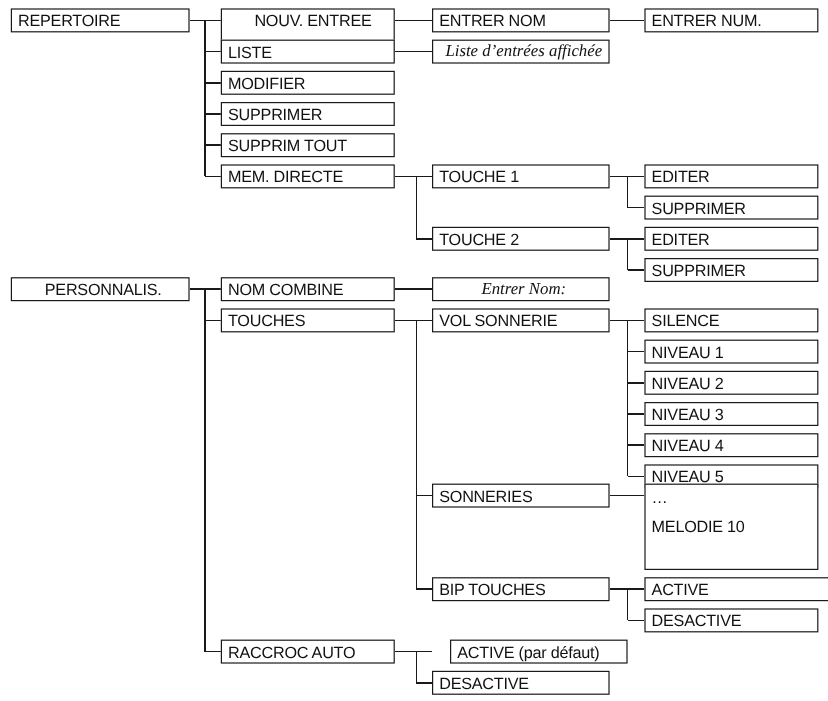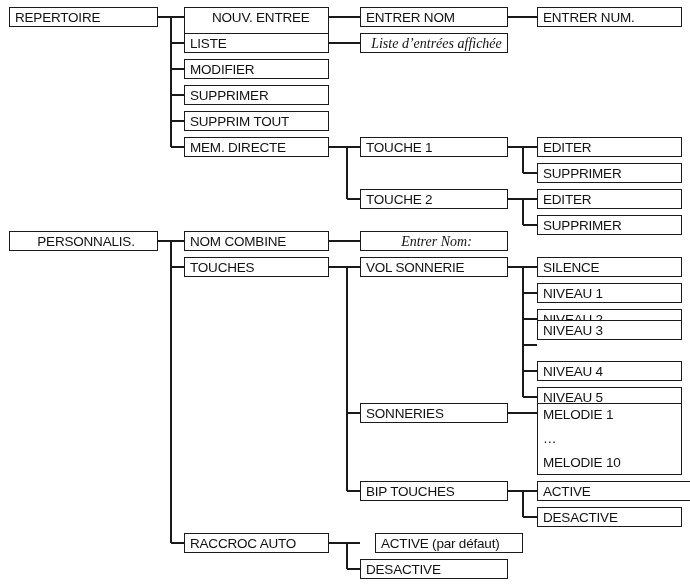--- a/index.html
+++ b/index.html
@@ -96,20 +96,20 @@
       <div class="node" style="left: 184px; top: 533px; width: 145px; height: 20px;">RACCROC AUTO</div>
       <div class="node italic" style="left: 360px; top: 231px; width: 148px; height: 20px;">Entrer Nom:</div>
       <div class="node" style="left: 360px; top: 257px; width: 148px; height: 20px;">VOL SONNERIE</div>
       <div class="node" style="left: 360px; top: 403px; width: 148px; height: 20px;">SONNERIES</div>
       <div class="node" style="left: 360px; top: 481px; width: 148px; height: 20px;">BIP TOUCHES</div>
       <div class="node" style="left: 360px; top: 533px; width: 148px; height: 20px; margin-left: 15px;">ACTIVE (par défaut)</div>
       <div class="node" style="left: 360px; top: 559px; width: 148px; height: 20px;">DESACTIVE</div>
       <div class="node" style="left: 537px; top: 257px; width: 145px; height: 20px;">SILENCE</div>
       <div class="node" style="left: 537px; top: 283px; width: 145px; height: 20px;">NIVEAU 1</div>
       <div class="node" style="left: 537px; top: 309px; width: 145px; height: 20px;">NIVEAU 2</div>
-      <div class="node" style="left: 537px; top: 320px; width: 145px; height: 20px;">NIVEAU 3</div>
+      <div class="node" style="left: 537px; top: 335px; width: 145px; height: 20px;">NIVEAU 3</div>
       <div class="node" style="left: 537px; top: 361px; width: 145px; height: 20px;">NIVEAU 4</div>
       <div class="node" style="left: 537px; top: 387px; width: 145px; height: 20px;">NIVEAU 5</div>
-      <div class="node multi" style="left: 537px; top: 403px; width: 145px; height: 72px;"><span class="ml">MELODIE 1</span><span class="ml">…</span><span class="ml">MELODIE 10</span></div>
+      <div class="node multi" style="left: 537px; top: 403px; width: 145px; height: 72px;"><span class="ml">…</span><span class="ml">MELODIE 10</span></div>
       <div class="node" style="left: 537px; top: 481px; width: 168px; height: 20px;">ACTIVE</div>
       <div class="node" style="left: 537px; top: 507px; width: 145px; height: 20px;">DESACTIVE</div>
     </div>
 </div>
 
 </body></html>

